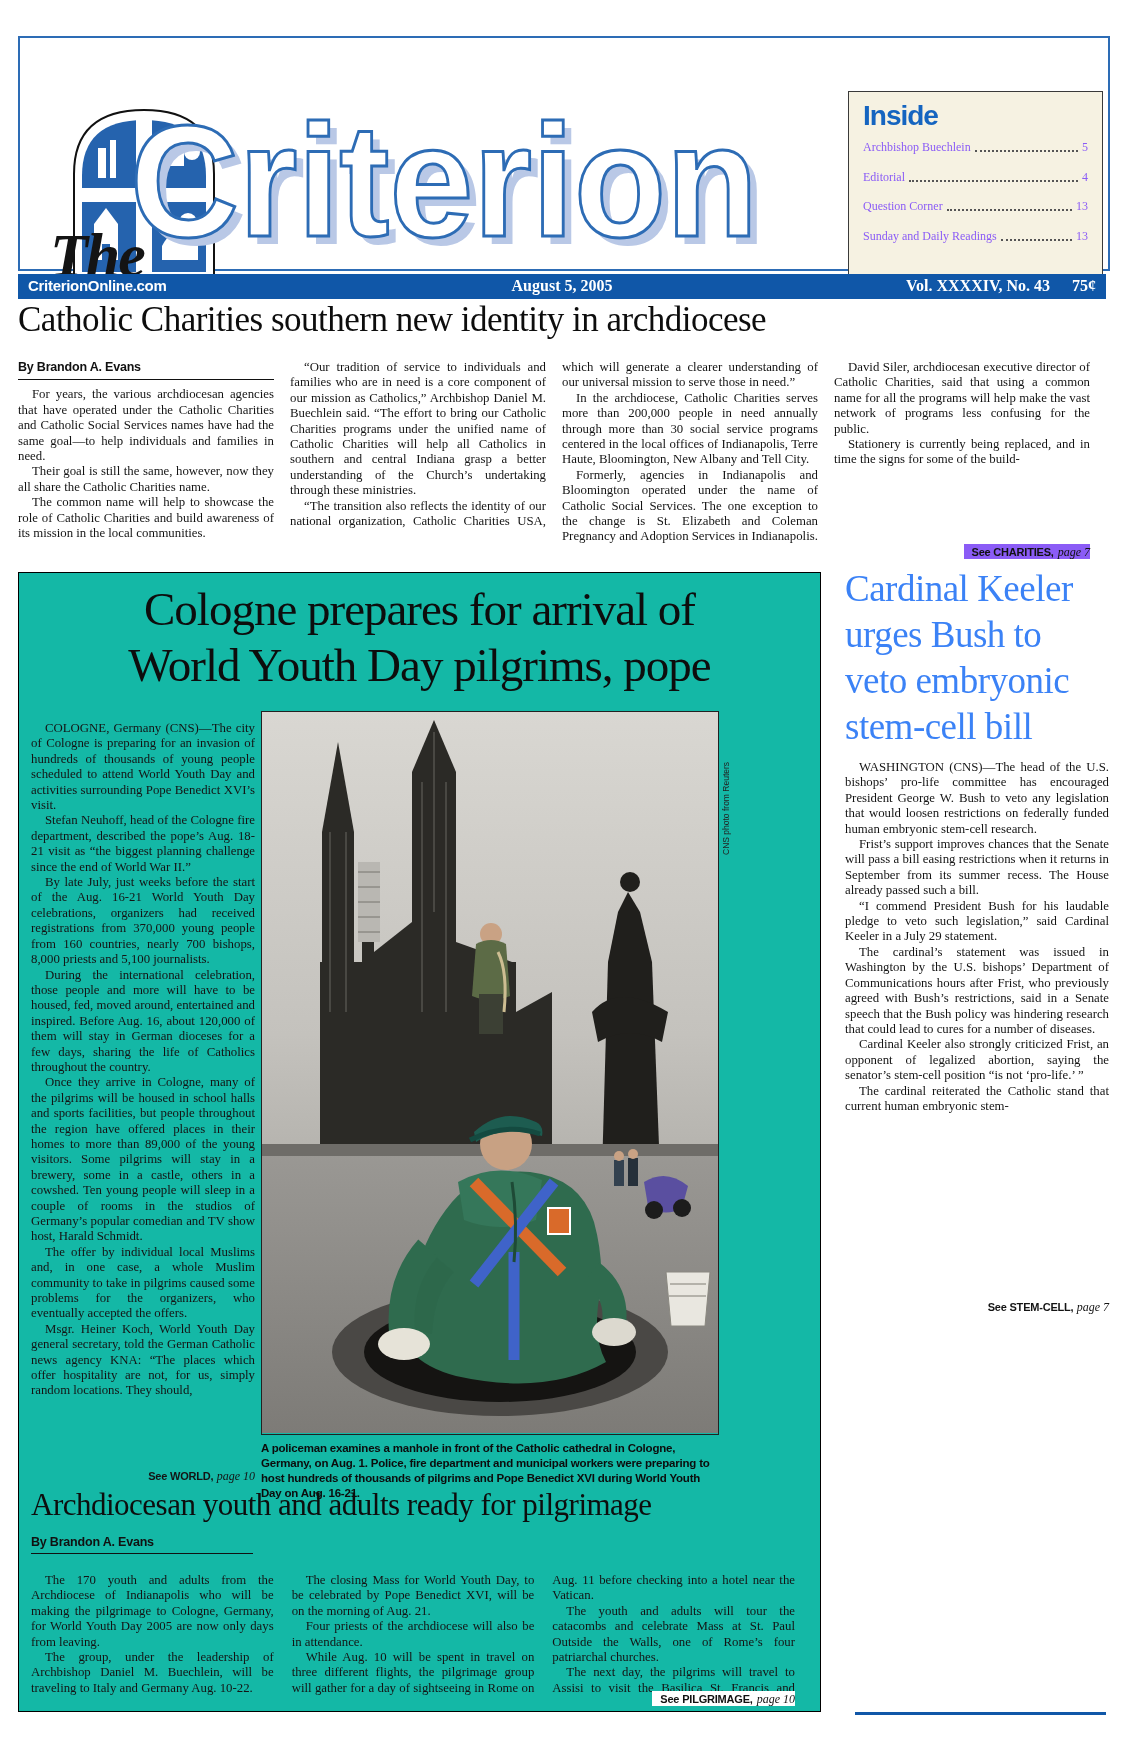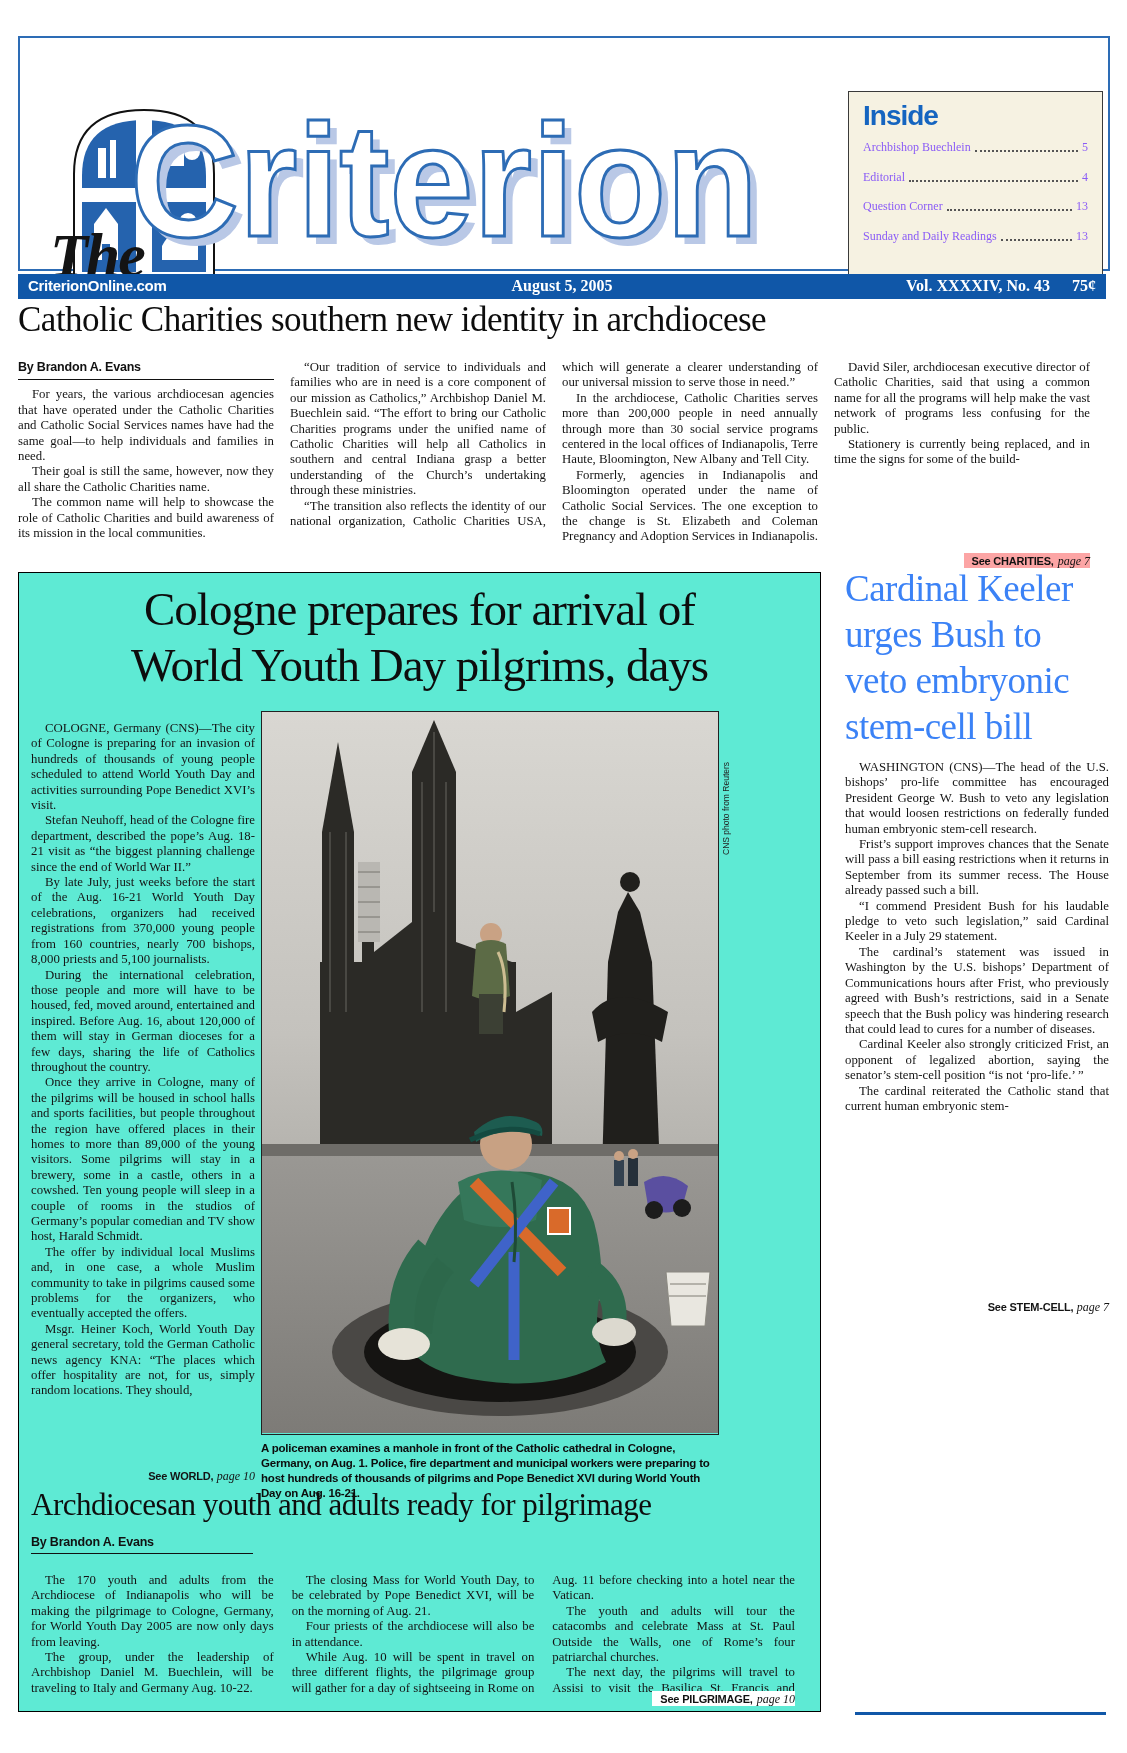--- a/index.html
+++ b/index.html
@@ -30,24 +30,24 @@
   .headline-1{left:18px;top:300px;width:1000px;font-size:35px;letter-spacing:-0.5px;color:#0d0d0d;}
   .byline{font-family:"Liberation Sans",sans-serif;font-weight:bold;font-size:12.5px;color:#111;border-bottom:1.2px solid #111;padding-bottom:4px;margin-bottom:7px;letter-spacing:-0.2px;}
   .body-text{font-size:12.8px;line-height:15.4px;text-align:justify;color:#141414;}
   .body-text p{margin:0;text-indent:14px;}
   .jump{text-align:right;line-height:14px;}
   .jump .jb{font-family:"Liberation Sans",sans-serif;font-weight:bold;font-size:11px;letter-spacing:-0.2px;}
   .jump .jp{font-style:italic;font-size:12px;}
 
   .charities-cols{left:18px;top:360px;width:1072px;height:198px;column-count:4;column-gap:16px;column-fill:auto;overflow:hidden;}
   .charities-jump{left:18px;top:544px;width:1072px;}
-  .charities-jump .inner{position:absolute;right:0;top:9px;background:#fca5a5;padding-left:8px;}
-
-  
-  .cologne-box{left:18px;top:572px;width:801px;height:1138px;border:1.5px solid #000;background:#5eead4;}
+  .charities-jump .inner{position:absolute;right:0;top:0;background:#8b5cf6;padding-left:8px;}
+
+  
+  .cologne-box{left:18px;top:572px;width:801px;height:1138px;border:1.5px solid #000;background:#14b8a6;}
   .cologne-headline{left:0;top:8px;width:100%;text-align:center;font-size:47px;line-height:56px;letter-spacing:-1px;color:#0d0d0d;}
   .cologne-col{left:12px;top:148px;width:224px;}
   .cologne-col .flow{height:748px;overflow:hidden;}
   .photo-wrap{left:242px;top:138px;width:458px;height:724px;border:1px solid #222;box-sizing:border-box;}
   .photo-credit{left:702px;top:142px;width:14px;height:140px;font-family:"Liberation Sans",sans-serif;font-size:8.5px;color:#222;writing-mode:vertical-rl;transform:rotate(180deg);white-space:nowrap;}
   .photo-caption{left:242px;top:868px;width:462px;font-family:"Liberation Sans",sans-serif;font-weight:bold;font-size:11.5px;line-height:15px;color:#0c0c0c;letter-spacing:-0.2px;}
   .pilgrimage-headline{left:12px;top:914px;width:780px;font-size:31px;letter-spacing:-0.5px;color:#0d0d0d;}
   .pilgrimage-byline{left:12px;top:962px;width:222px;}
   .pilgrimage-cols{left:12px;top:1000px;width:764px;height:132px;column-count:3;column-gap:18px;column-fill:auto;overflow:hidden;}
   .pilgrimage-jump{left:12px;top:1118px;width:764px;}
@@ -141,21 +141,21 @@
 <div class="abs charities-jump jump">
   <span class="inner">
     <span class="jb">See CHARITIES,</span>
     <span class="jp">page 7</span>
   </span>
 </div>
 
 <div class="abs cologne-box">
   <div class="abs cologne-headline">
     <div>Cologne prepares for arrival of</div>
-    <div>World Youth Day pilgrims, days</div>
+    <div>World Youth Day pilgrims, pope</div>
   </div>
 
   <div class="abs cologne-col body-text">
     <div class="flow">
       <p>COLOGNE, Germany (CNS)—The city of Cologne is preparing for an invasion of hundreds of thousands of young people scheduled to attend World Youth Day and activities surrounding Pope Benedict XVI’s visit.</p>
       <p>Stefan Neuhoff, head of the Cologne fire department, described the pope’s Aug. 18-21 visit as “the biggest planning challenge since the end of World War II.”</p>
       <p>By late July, just weeks before the start of the Aug. 16-21 World Youth Day celebrations, organizers had received registrations from 370,000 young people from 160 countries, nearly 700 bishops, 8,000 priests and 5,100 journalists.</p>
       <p>During the international celebration, those people and more will have to be housed, fed, moved around, entertained and inspired. Before Aug. 16, about 120,000 of them will stay in German dioceses for a few days, sharing the life of Catholics throughout the country.</p>
       <p>Once they arrive in Cologne, many of the pilgrims will be housed in school halls and sports facilities, but people throughout the region have offered places in their homes to more than 89,000 of the young visitors. Some pilgrims will stay in a brewery, some in a castle, others in a cowshed. Ten young people will sleep in a couple of rooms in the studios of Germany’s popular comedian and TV show host, Harald Schmidt.</p>
       <p>The offer by individual local Muslims and, in one case, a whole Muslim community to take in pilgrims caused some problems for the organizers, who eventually accepted the offers.</p>

